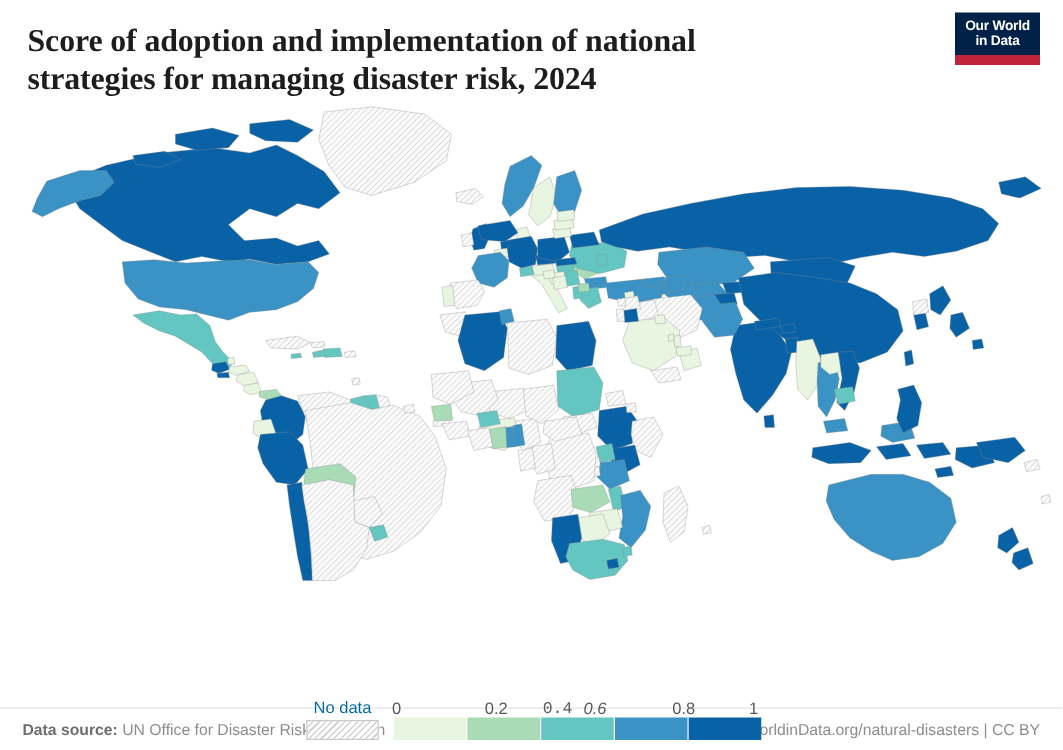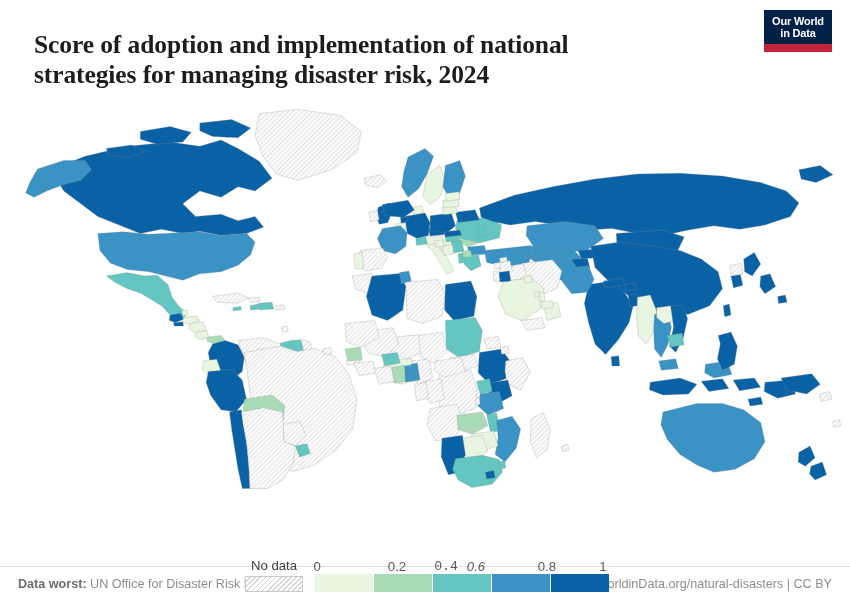--- a/index.html
+++ b/index.html
@@ -17,21 +17,21 @@
   }
   
   .header{padding:14px 18px 0 18px;position:relative;}
   .title{
     font-family:"Liberation Serif", serif;
     font-size:25.5px;
     font-weight:700;
     line-height:1.17;
     letter-spacing:-0.1px;
     color:#1d1d1d;
-    margin:16px;
+    margin:4px;
     max-width:640px;
   }
   .subtitle{
     font-size:14.4px;
     line-height:1.42;
     color:#5b5b5b;
     margin:10px 0 0 0;
     max-width:755px;
     font-weight:400;
   }
@@ -78,21 +78,21 @@
     position:absolute;
     left:0;right:0;
     bottom:8px;
     display:flex;
     justify-content:center;
     align-items:flex-end;
     gap:0;
   }
   .legend-inner{display:flex;align-items:flex-end;gap:12px;}
   .nodata-block{display:flex;flex-direction:column;align-items:center;gap:4px;}
-  .nodata-label{font-size:13.2px;color:#404040;line-height:1;}
+  .nodata-label{font-size:13.2px;color:#0369a1;line-height:1;}
   .nodata-swatch{
     width:58px;height:16px;
     border:1px solid #c9c9c9;
     box-sizing:border-box;
     background-color:#fafafa;
     background-image:repeating-linear-gradient(-45deg,
         #ffffff 0px,#ffffff 2.4px,
         #d4d4d4 2.4px,#d4d4d4 3.6px);
   }
   .scale-block{display:flex;flex-direction:column;}
@@ -355,18 +355,18 @@
             <div class="bin" style="background: rgb(99, 198, 193); width: 58px;"></div>
             <div class="bin" style="background: rgb(58, 147, 196); width: 58px;"></div>
             <div class="bin" style="background: rgb(10, 98, 166); width: 58px;"></div>
           </div>
       </div>
     </div>
   </div>
 
   <div class="footer">
     <div class="src">
-      <strong>Data worst:</strong>
+      <strong>Data source:</strong>
       <span>UN Office for Disaster Risk Reduction</span>
     </div>
     <div class="lic">OurWorldinData.org/natural-disasters | CC BY</div>
   </div>
 </div>
 
 </body></html>

